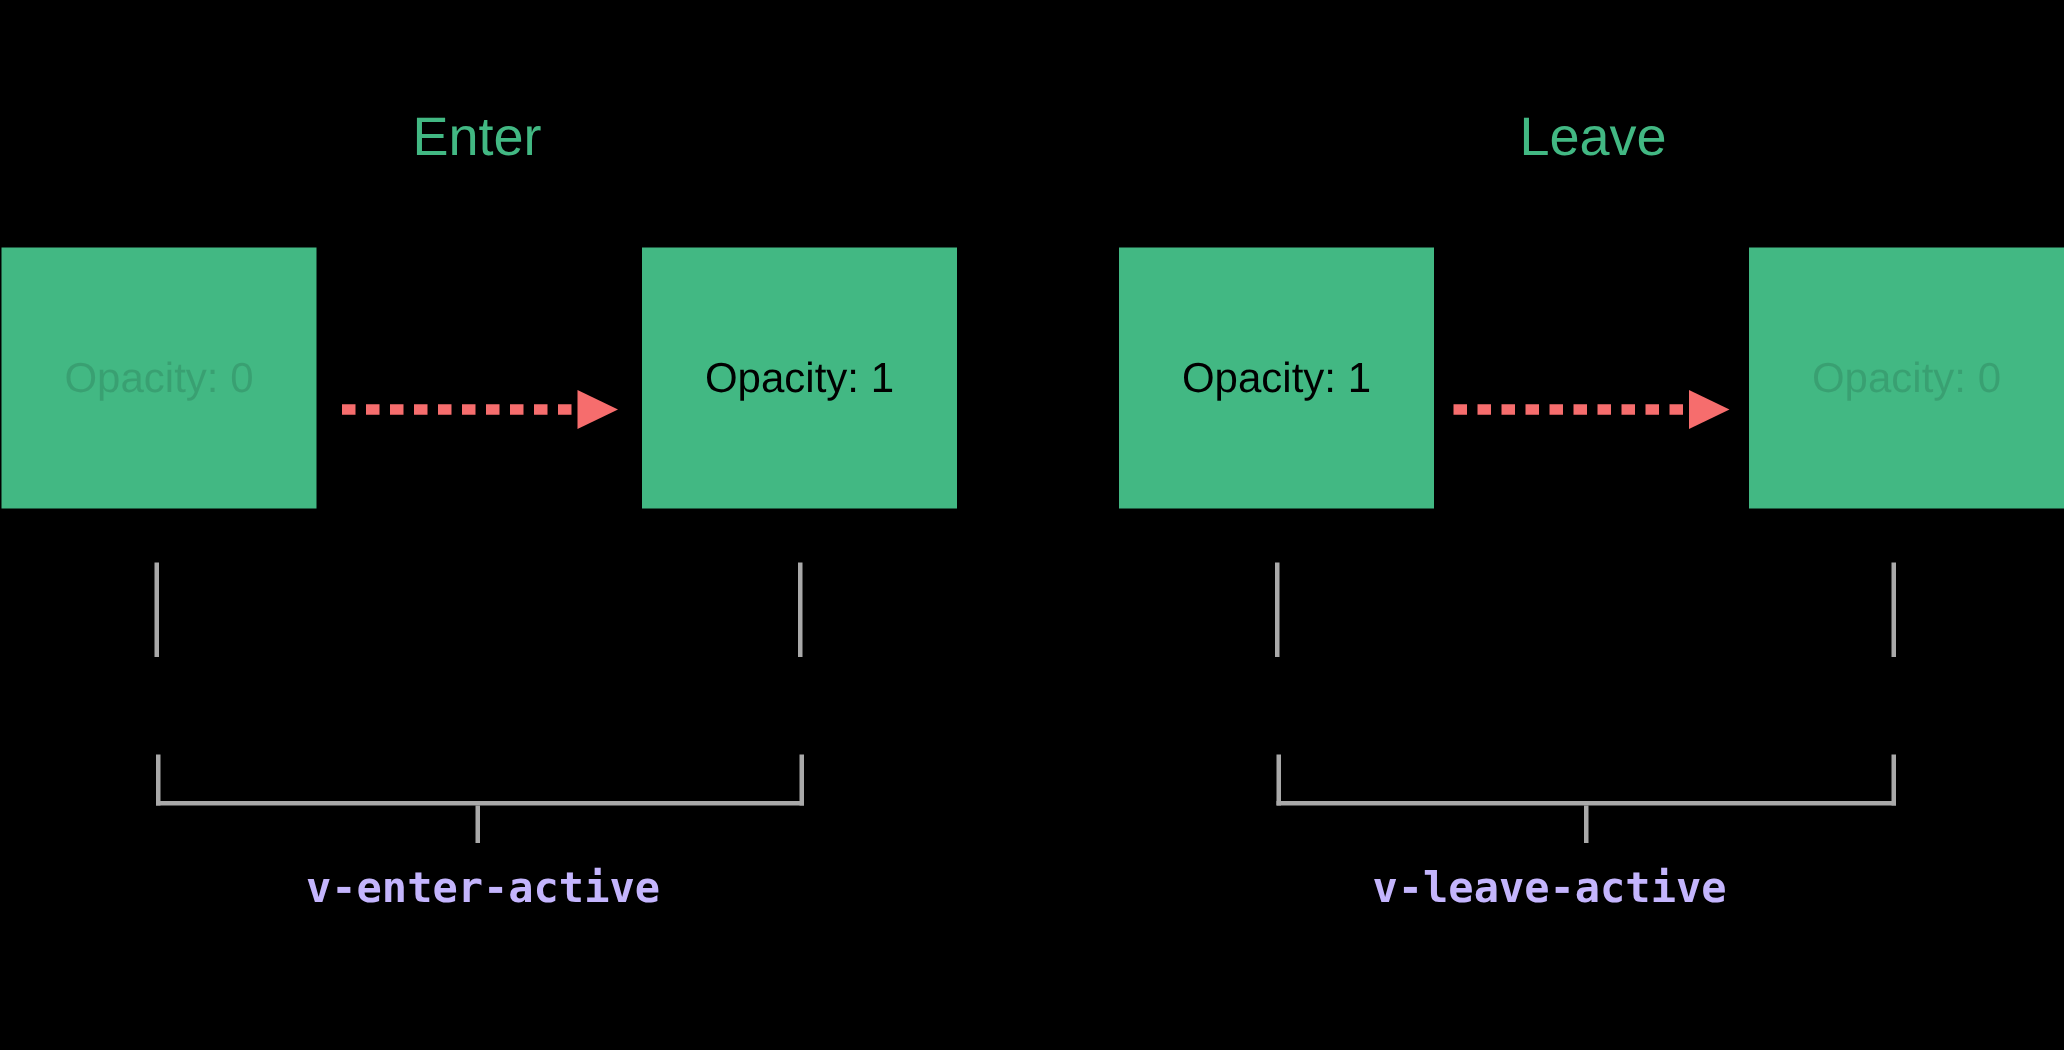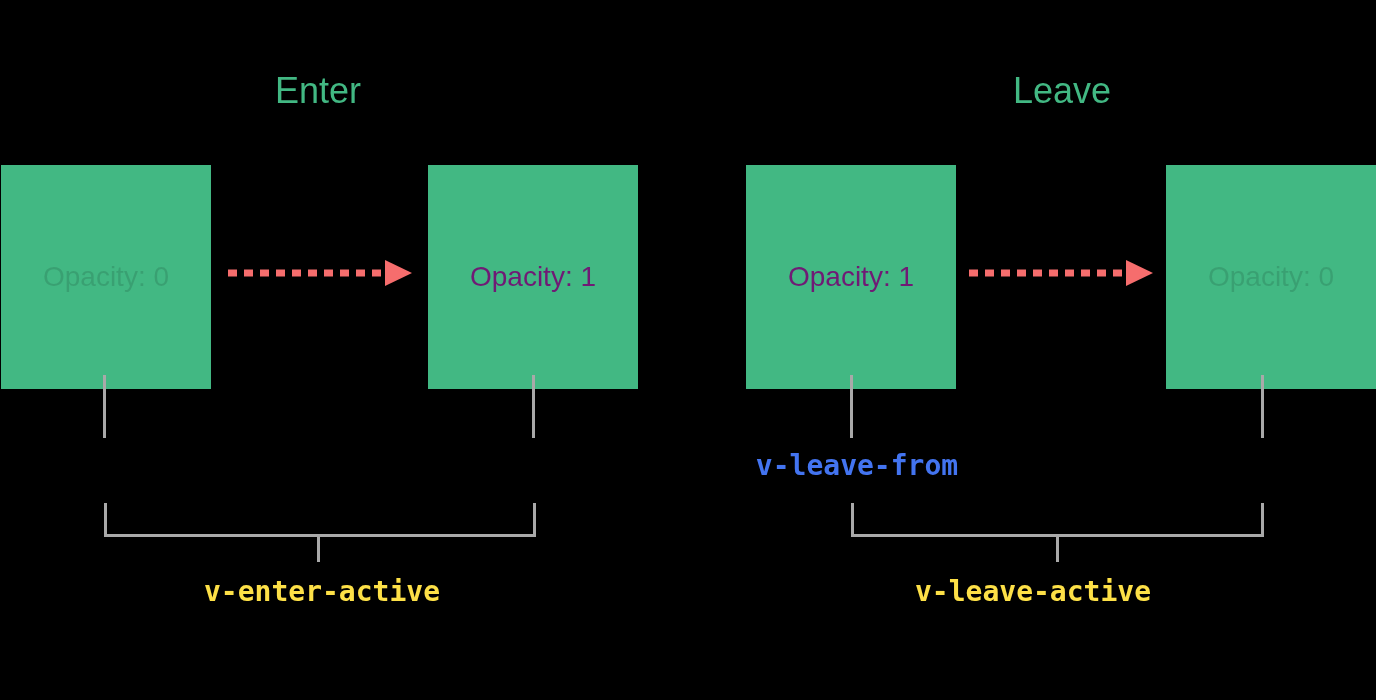--- a/index.html
+++ b/index.html
@@ -21,29 +21,29 @@
     transform: translateX(-50%);
     font-size: 36px;
     font-weight: normal;
     color: #42b883;
     white-space: nowrap;
   }
   .state-box {
     position: absolute;
     top: 165px;
     width: 210px;
-    height: 224px;
+    height: 174px;
     background: #42b883;
     display: flex;
     align-items: center;
     justify-content: center;
   }
   .box-text {
     font-size: 28px;
-    color: #701a75;
+    color: #000000;
     white-space: nowrap;
   }
   .box-text.faint {
     color: rgba(0, 0, 0, 0.13);
   }
   .arrow-svg {
     position: absolute;
     top: 256px;
   }
   .vline {
@@ -80,21 +80,21 @@
     background: #a9a9a9;
   }
   .active-label {
     position: absolute;
     top: 576px;
     transform: translateX(-50%);
     font-family: "DejaVu Sans Mono", monospace;
     font-weight: bold;
     font-size: 28px;
     line-height: 32px;
-    color: #fde047;
+    color: #c4b5fd;
     white-space: nowrap;
   }
 </style>
 </head>
 <body>
 
 <div class="stage">
 
   <div class="phase-title" style="left:318px;">Enter</div>
   <div class="phase-title" style="left:1062px;">Leave</div>
@@ -120,21 +120,20 @@
   <svg class="arrow-svg" style="left:966px;" width="190" height="34">
     <line x1="3" y1="17" x2="160" y2="17" stroke="#f66d6d" stroke-width="7" stroke-dasharray="9 7"></line>
     <polygon points="160,4 160,30 187,17" fill="#f66d6d"></polygon>
   </svg>
 
   <div class="vline" style="left:103px;"></div>
   <div class="vline" style="left:532px;"></div>
   <div class="vline" style="left:850px;"></div>
   <div class="vline" style="left:1261px;"></div>
 
-  <div class="class-label" style="left:857px;">v-leave-from</div>
 
   <div class="bracket" style="left:104px; width:432px;"></div>
   <div class="stem" style="left:317px;"></div>
   <div class="bracket" style="left:851px; width:413px;"></div>
   <div class="stem" style="left:1056px;"></div>
 
   <div class="active-label" style="left:322px;">v-enter-active</div>
   <div class="active-label" style="left:1033px;">v-leave-active</div>
 
 </div>

